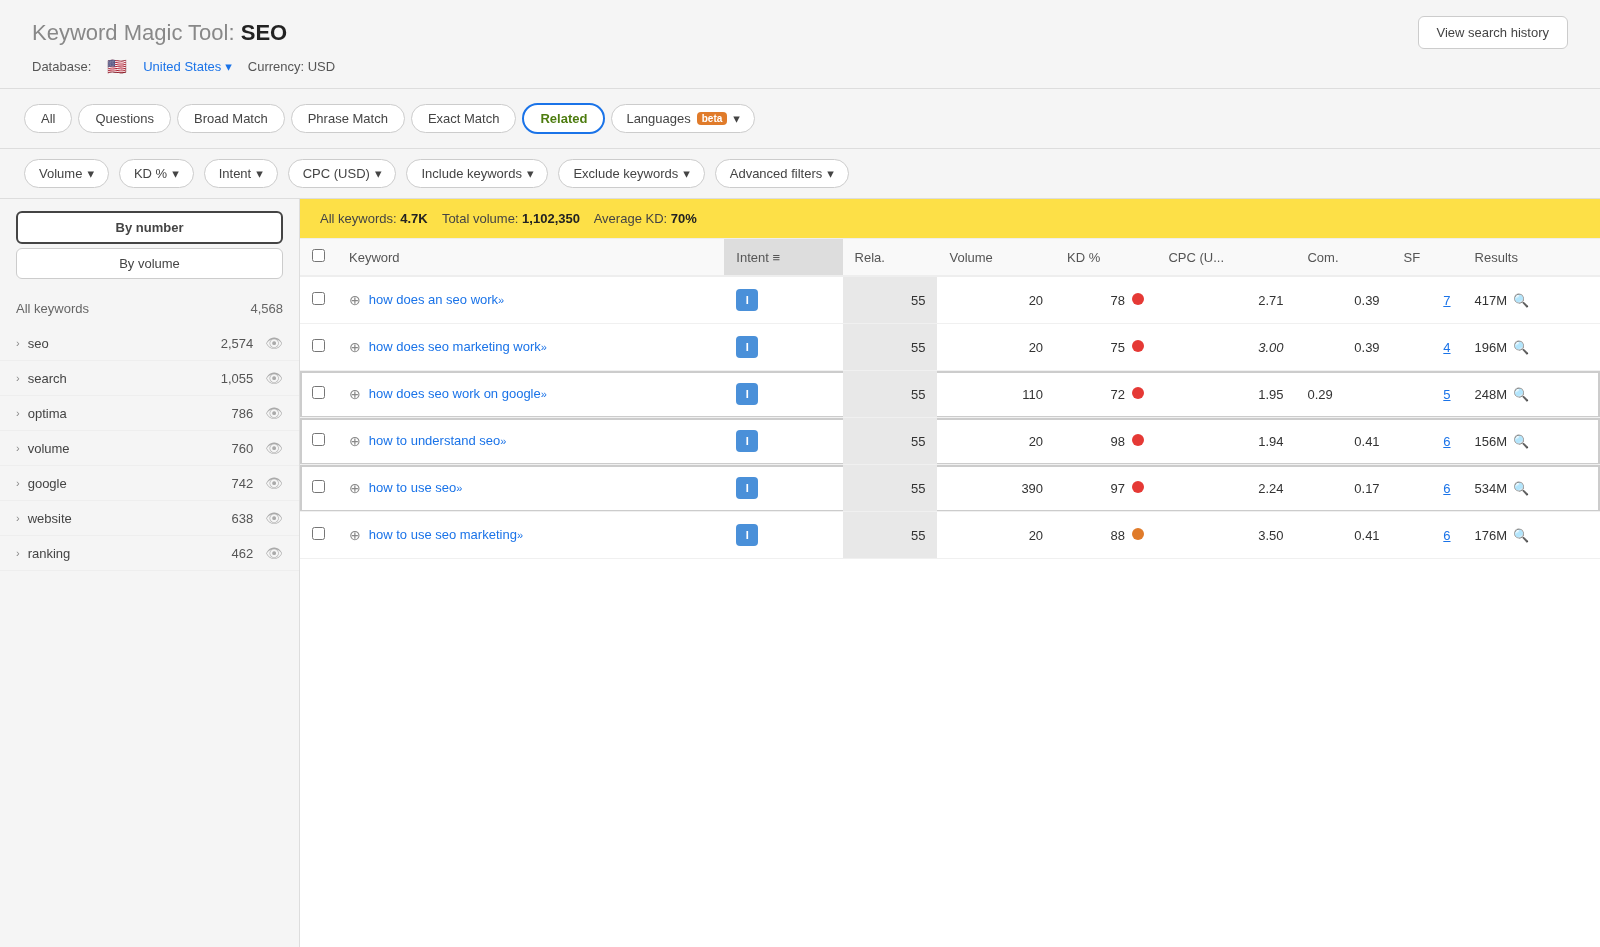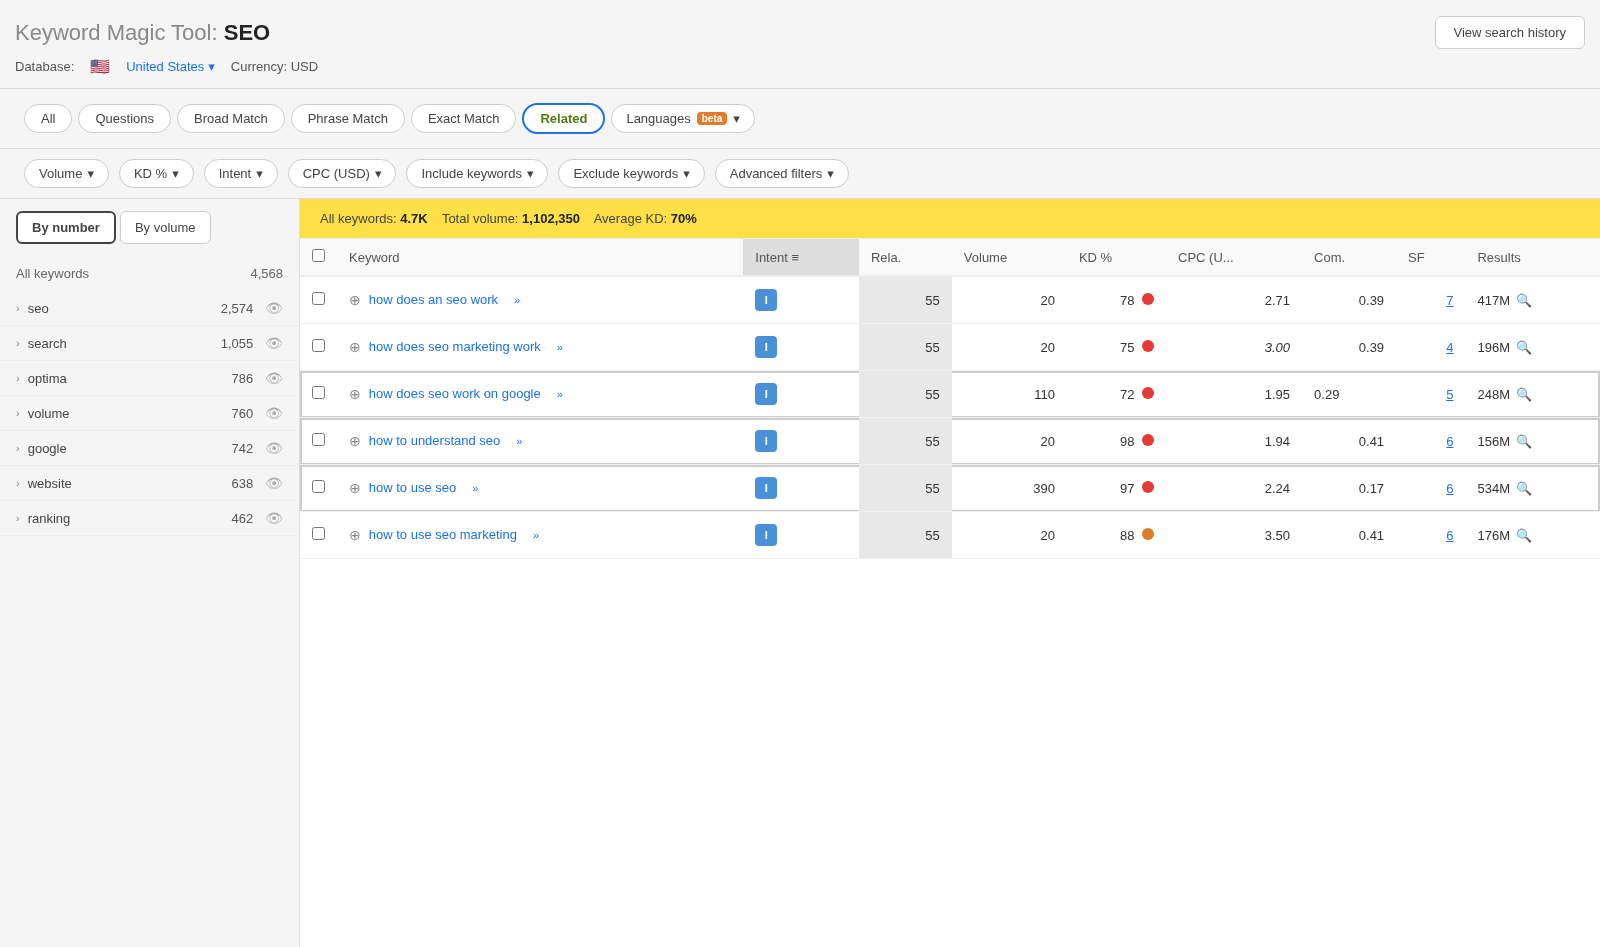--- a/index.html
+++ b/index.html
@@ -1,39 +1,39 @@
 <!DOCTYPE html>
 <html><head>
   <meta charset="utf-8">
   <style>
     * { box-sizing: border-box; margin: 0; padding: 0; }
     body { font-family: -apple-system, BlinkMacSystemFont, 'Segoe UI', Arial, sans-serif; background: #e8e8e8; color: #333; font-size: 14px; }
 
-    .top-bar { background: #f5f5f5; padding: 16px 15px 12px; border-bottom: 1px solid #ddd; }
+    .top-bar { background: #f5f5f5; padding: 16px 32px 12px; border-bottom: 1px solid #ddd; }
     .title-row { display: flex; justify-content: space-between; align-items: center; margin-bottom: 8px; }
     .page-title { font-size: 22px; font-weight: 600; color: #222; }
     .page-title span { color: #888; font-weight: 400; }
     .view-history-btn { background: #fff; border: 1px solid #ccc; border-radius: 6px; padding: 8px 18px; cursor: pointer; font-size: 13px; color: #444; }
     .meta-row { font-size: 13px; color: #555; display: flex; gap: 16px; align-items: center; }
     .meta-row .db-link { color: #1a73e8; cursor: pointer; display: flex; align-items: center; gap: 4px; }
     .flag { font-size: 16px; }
 
     .tabs-bar { background: #f5f5f5; padding: 14px 24px; border-bottom: 1px solid #ddd; display: flex; align-items: center; gap: 6px; }
     .tab-btn { border: 1px solid #ccc; background: #fff; border-radius: 20px; padding: 6px 16px; cursor: pointer; font-size: 13px; color: #444; }
     .tab-btn.active { border: 2px solid #1a73e8; background: #fff; color: #4d7c0f; font-weight: 700; }
     .lang-btn { display: flex; align-items: center; gap: 6px; border: 1px solid #ccc; background: #fff; border-radius: 20px; padding: 6px 14px; cursor: pointer; font-size: 13px; color: #444; }
     .beta-badge { background: #e07b2a; color: #fff; font-size: 10px; border-radius: 4px; padding: 1px 5px; font-weight: 600; }
 
     .filters-bar { background: #f5f5f5; padding: 10px 24px; border-bottom: 1px solid #ddd; display: flex; gap: 10px; flex-wrap: wrap; }
     .filter-btn { border: 1px solid #ccc; background: #fff; border-radius: 20px; padding: 6px 14px; cursor: pointer; font-size: 13px; color: #444; display: flex; align-items: center; gap: 5px; }
 
     .main-content { display: flex; height: calc(947px - 180px); }
 
     .sidebar { width: 300px; background: #f5f5f5; border-right: 1px solid #ddd; overflow-y: auto; flex-shrink: 0; }
-    .sidebar-controls { padding: 12px 16px; display: flex; gap: 4px; }
+    .sidebar-controls { padding: 12px 16px; display: flex; gap: 4px; flex-direction: column; }
     .sidebar-btn { border: 1px solid #ccc; background: #fff; border-radius: 6px; padding: 7px 14px; cursor: pointer; font-size: 13px; color: #444; }
     .sidebar-btn.active { background: #fff; border: 2px solid #444; font-weight: 600; }
     .sidebar-row { display: flex; align-items: center; justify-content: space-between; padding: 9px 16px; border-bottom: 1px solid #eee; cursor: pointer; }
     .sidebar-row-left { display: flex; align-items: center; gap: 8px; color: #444; font-size: 13px; }
     .sidebar-row-left .chevron { color: #888; font-size: 11px; }
     .sidebar-row-count { color: #555; font-size: 13px; display: flex; align-items: center; gap: 12px; }
     .eye-icon { color: #aaa; font-size: 14px; cursor: pointer; }
     .sidebar-header { padding: 10px 16px; font-size: 13px; color: #666; font-weight: 500; display: flex; justify-content: space-between; }
 
     .table-area { flex: 1; background: #fff; overflow: auto; }
@@ -43,21 +43,21 @@
     .table-actions { display: flex; align-items: center; gap: 8px; }
     .add-to-list-btn { background: #1a73e8; color: #fff; border: none; border-radius: 6px; padding: 9px 18px; cursor: pointer; font-size: 13px; font-weight: 600; display: flex; align-items: center; gap: 6px; }
     .icon-btn { border: 1px solid #ccc; background: #fff; border-radius: 6px; padding: 8px 10px; cursor: pointer; font-size: 15px; color: #555; }
 
     table { width: 100%; border-collapse: collapse; font-size: 13px; }
     thead { background: #f9f9f9; }
     thead th { padding: 10px 12px; text-align: left; color: #555; font-weight: 500; border-bottom: 2px solid #eee; white-space: nowrap; }
     tbody tr { border-bottom: 1px solid #f0f0f0; }
     td { padding: 12px 12px; vertical-align: middle; }
     .checkbox-cell { width: 36px; }
-    .keyword-link { color: #1a73e8; cursor: pointer; text-decoration: none; display: flex; align-items: center; gap: 16px; }
+    .keyword-link { color: #1a73e8; cursor: pointer; text-decoration: none; display: flex; align-items: center; gap: 0; }
     .add-icon { color: #888; font-size: 14px; cursor: pointer; margin-right: 4px; }
     .arrow-icon { color: #1a73e8; font-size: 11px; }
     .intent-badge { display: inline-flex; align-items: center; justify-content: center; width: 22px; height: 22px; border-radius: 4px; background: #4a90d9; color: #fff; font-size: 11px; font-weight: 700; }
     .kd-dot { width: 12px; height: 12px; border-radius: 50%; display: inline-block; margin-left: 4px; }
     .sf-link { color: #1a73e8; text-decoration: underline; cursor: pointer; }
     .results-cell { display: flex; align-items: center; gap: 6px; }
     .magnify-icon { color: #aaa; font-size: 13px; cursor: pointer; }
     .col-related { background: #e8e8e8; }
     th.col-related { background: #ddd; }
   </style>

